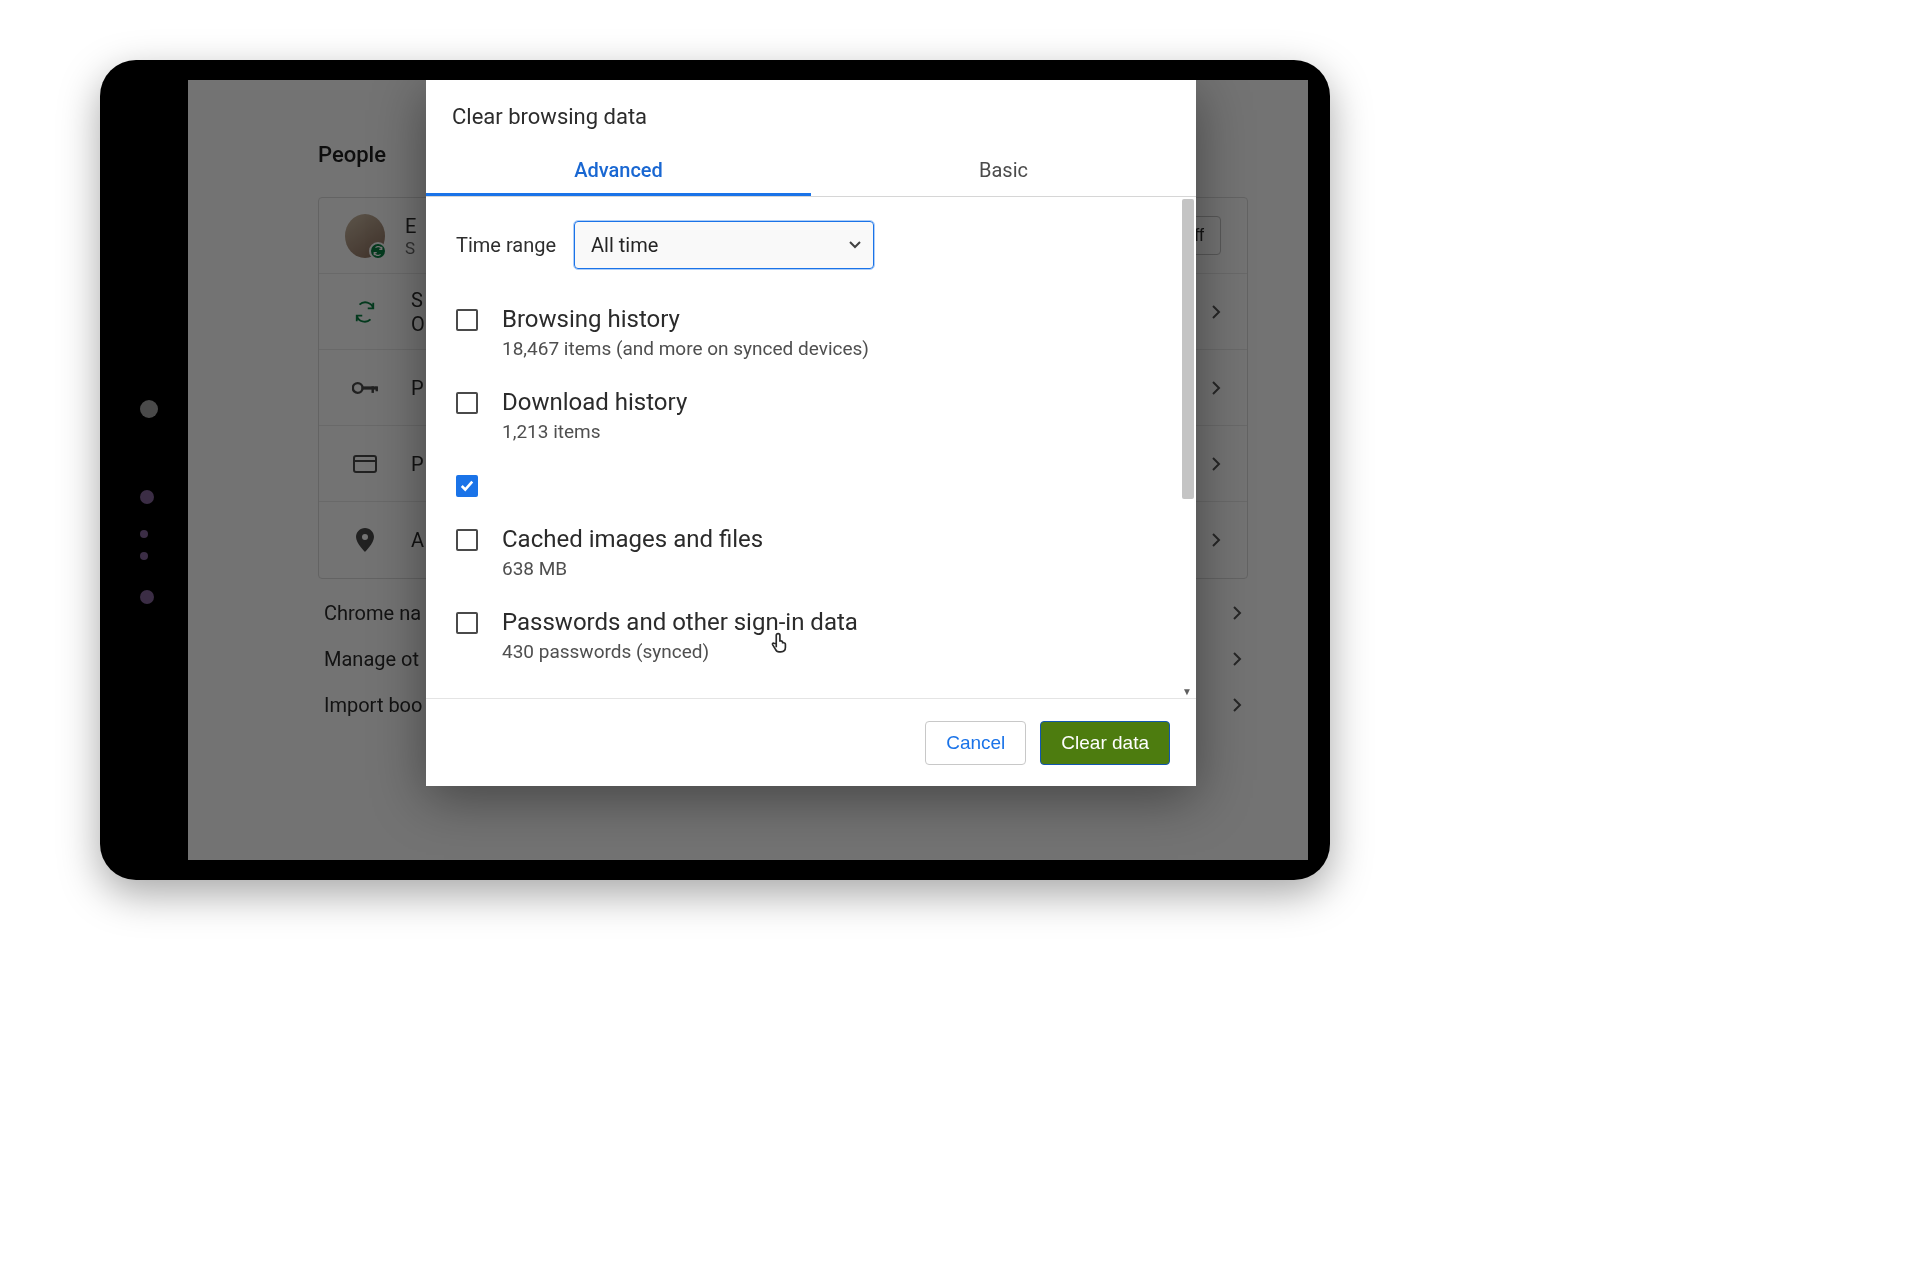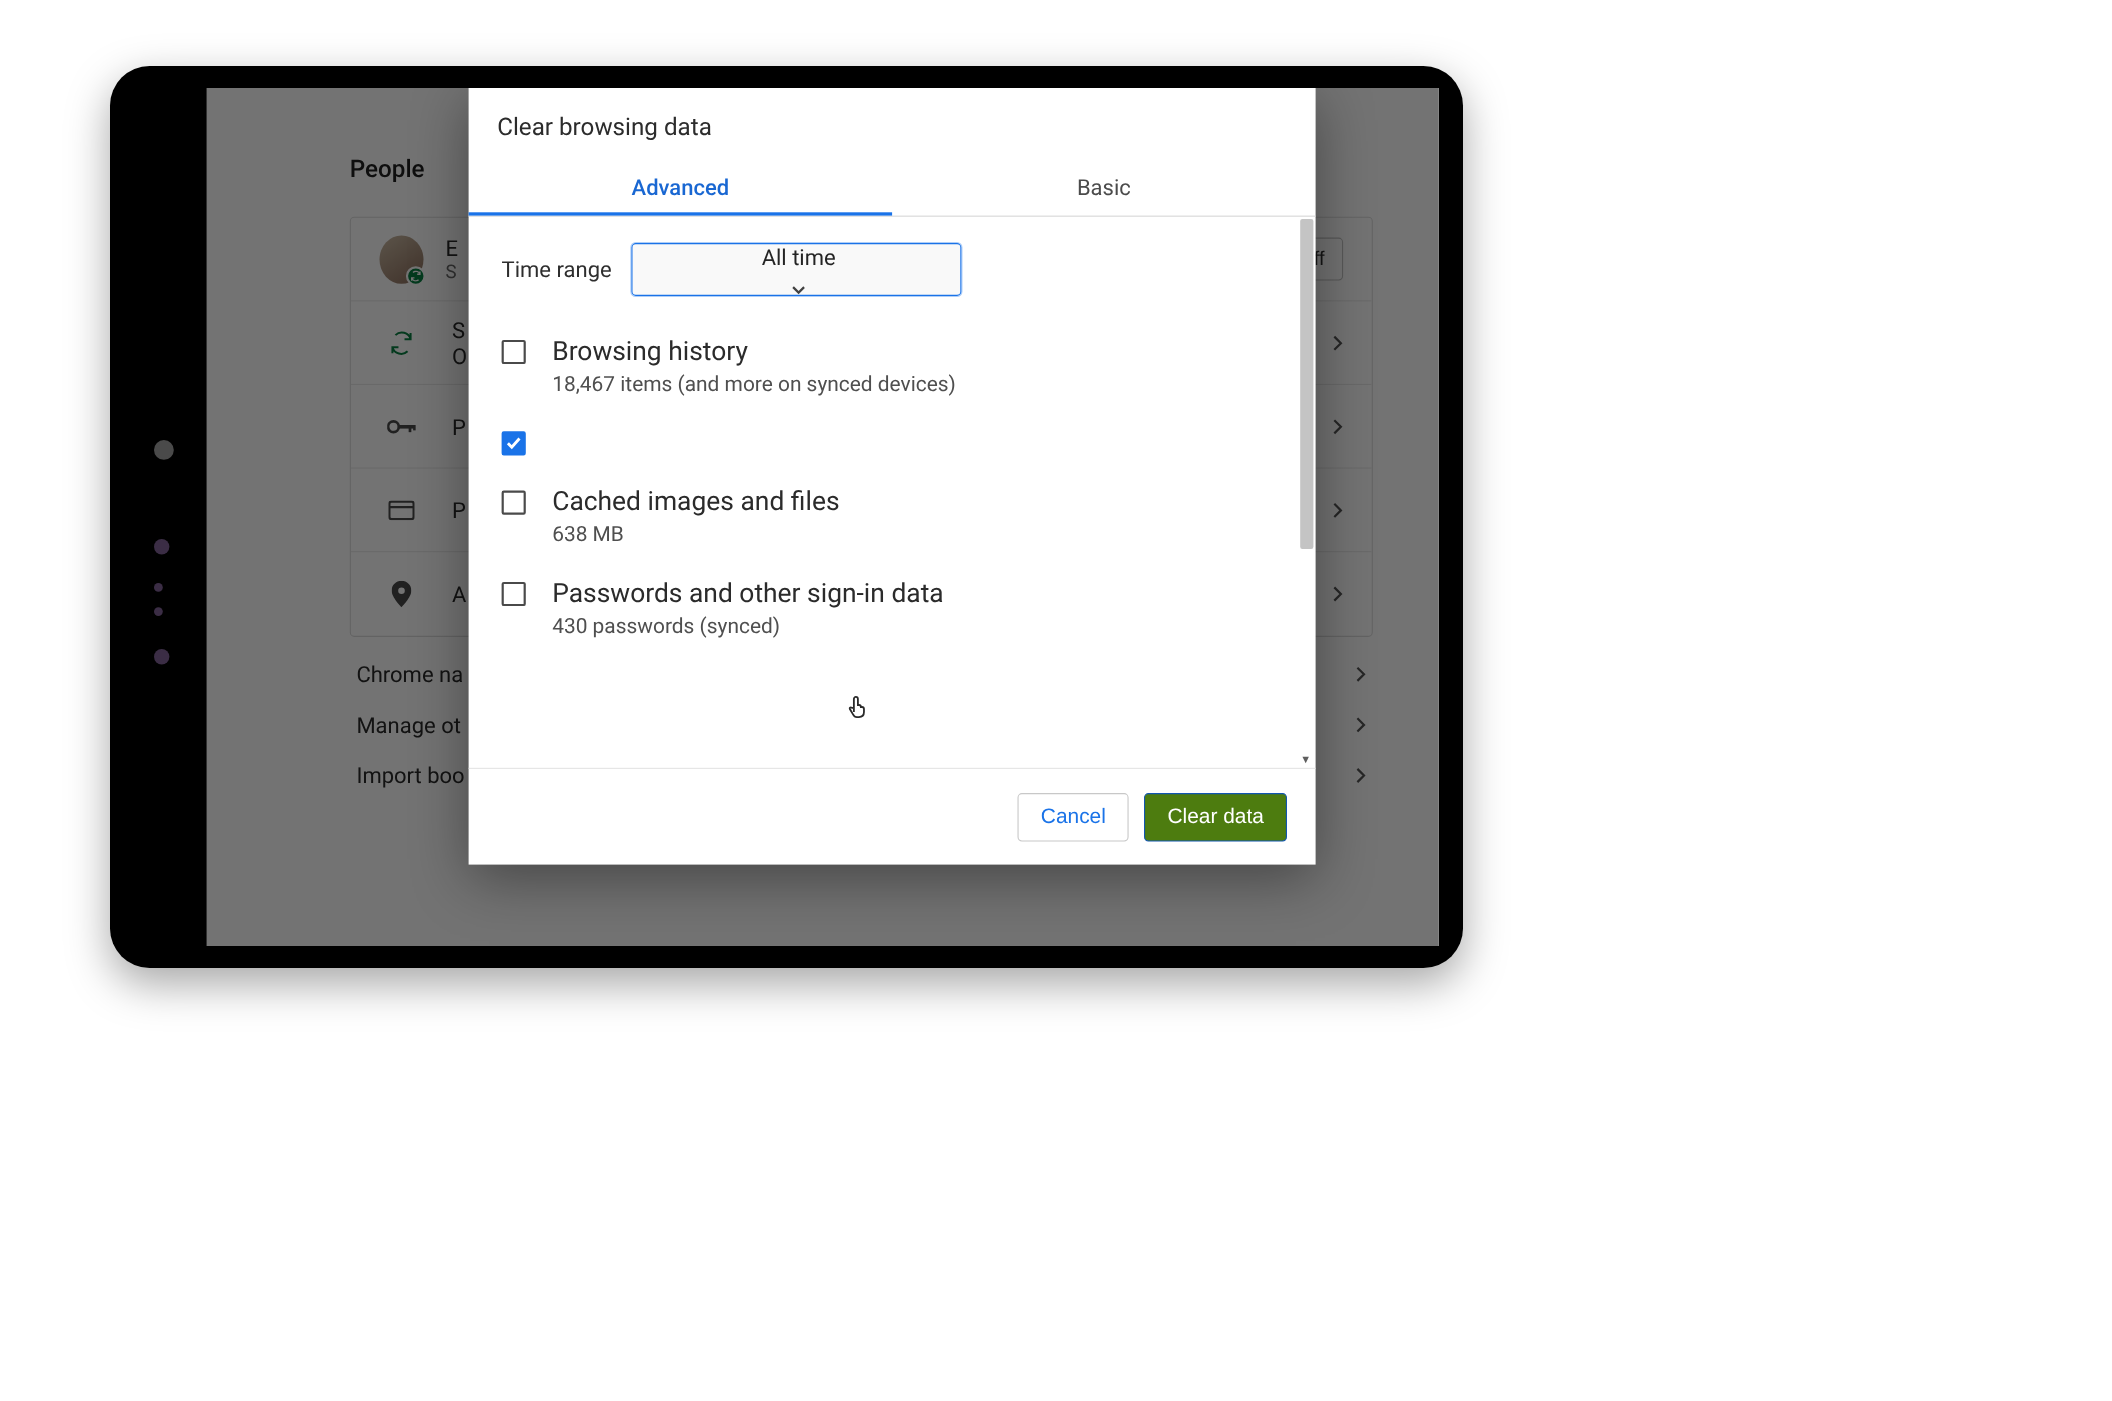--- a/index.html
+++ b/index.html
@@ -204,21 +204,20 @@
   width: 300px;
   height: 48px;
   padding: 0 12px 0 16px;
   border: 1px solid #1a73e8;
   outline: 1px solid rgba(26,115,232,0.35);
   border-radius: 4px;
   background:#f9f9f9;
   font-size: 20px;
   color:#242424;
   cursor:pointer;
-  flex-direction:column;
 }
 .select-box .caret { color:#424242; }
 
 .check-item {
   display: flex;
   padding: 10px 0 18px 0;
   gap: 24px;
 }
 .checkbox {
   width: 22px;
@@ -422,20 +421,27 @@
           </div>
           <div id="check-items">
               <div class="check-item">
                 <div class="checkbox"></div>
                 <div class="item-texts">
                   <div class="item-title">Browsing history</div>
                   <div class="item-sub">18,467 items (and more on synced devices)</div>
                 </div>
               </div>
               <div class="check-item">
+                <div class="checkbox"></div>
+                <div class="item-texts">
+                  <div class="item-title">Download history</div>
+                  <div class="item-sub">1,213 items</div>
+                </div>
+              </div>
+              <div class="check-item">
                 <div class="checkbox checked">
                   <svg width="14" height="14" viewBox="0 0 16 16" fill="none" stroke="#fff" stroke-width="3">
                     <path d="M2 8l4 4 8-9"></path>
                   </svg>
                 </div>
               </div>
               <div class="check-item">
                 <div class="checkbox"></div>
                 <div class="item-texts">
                   <div class="item-title">Cached images and files</div>

